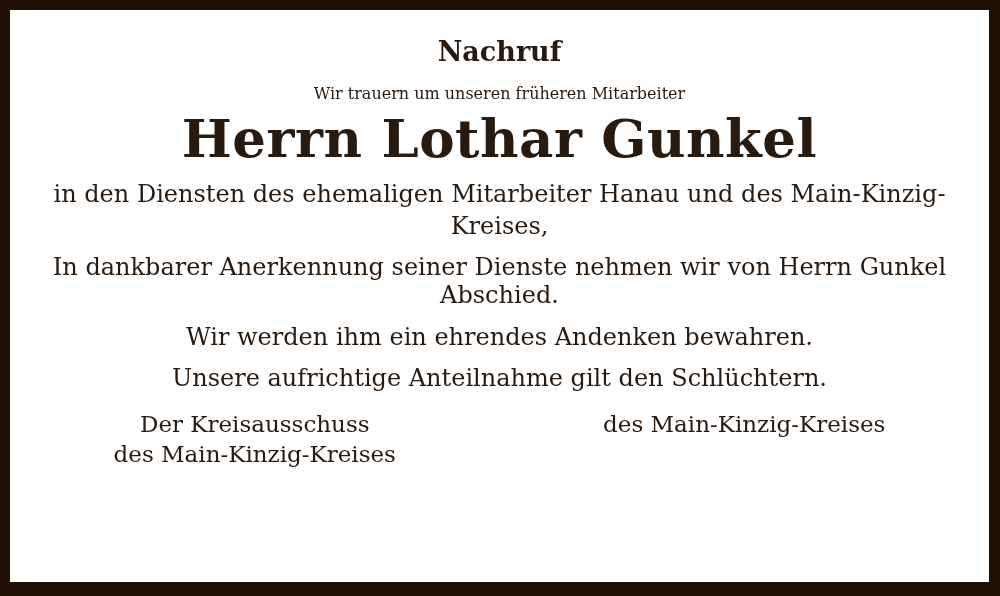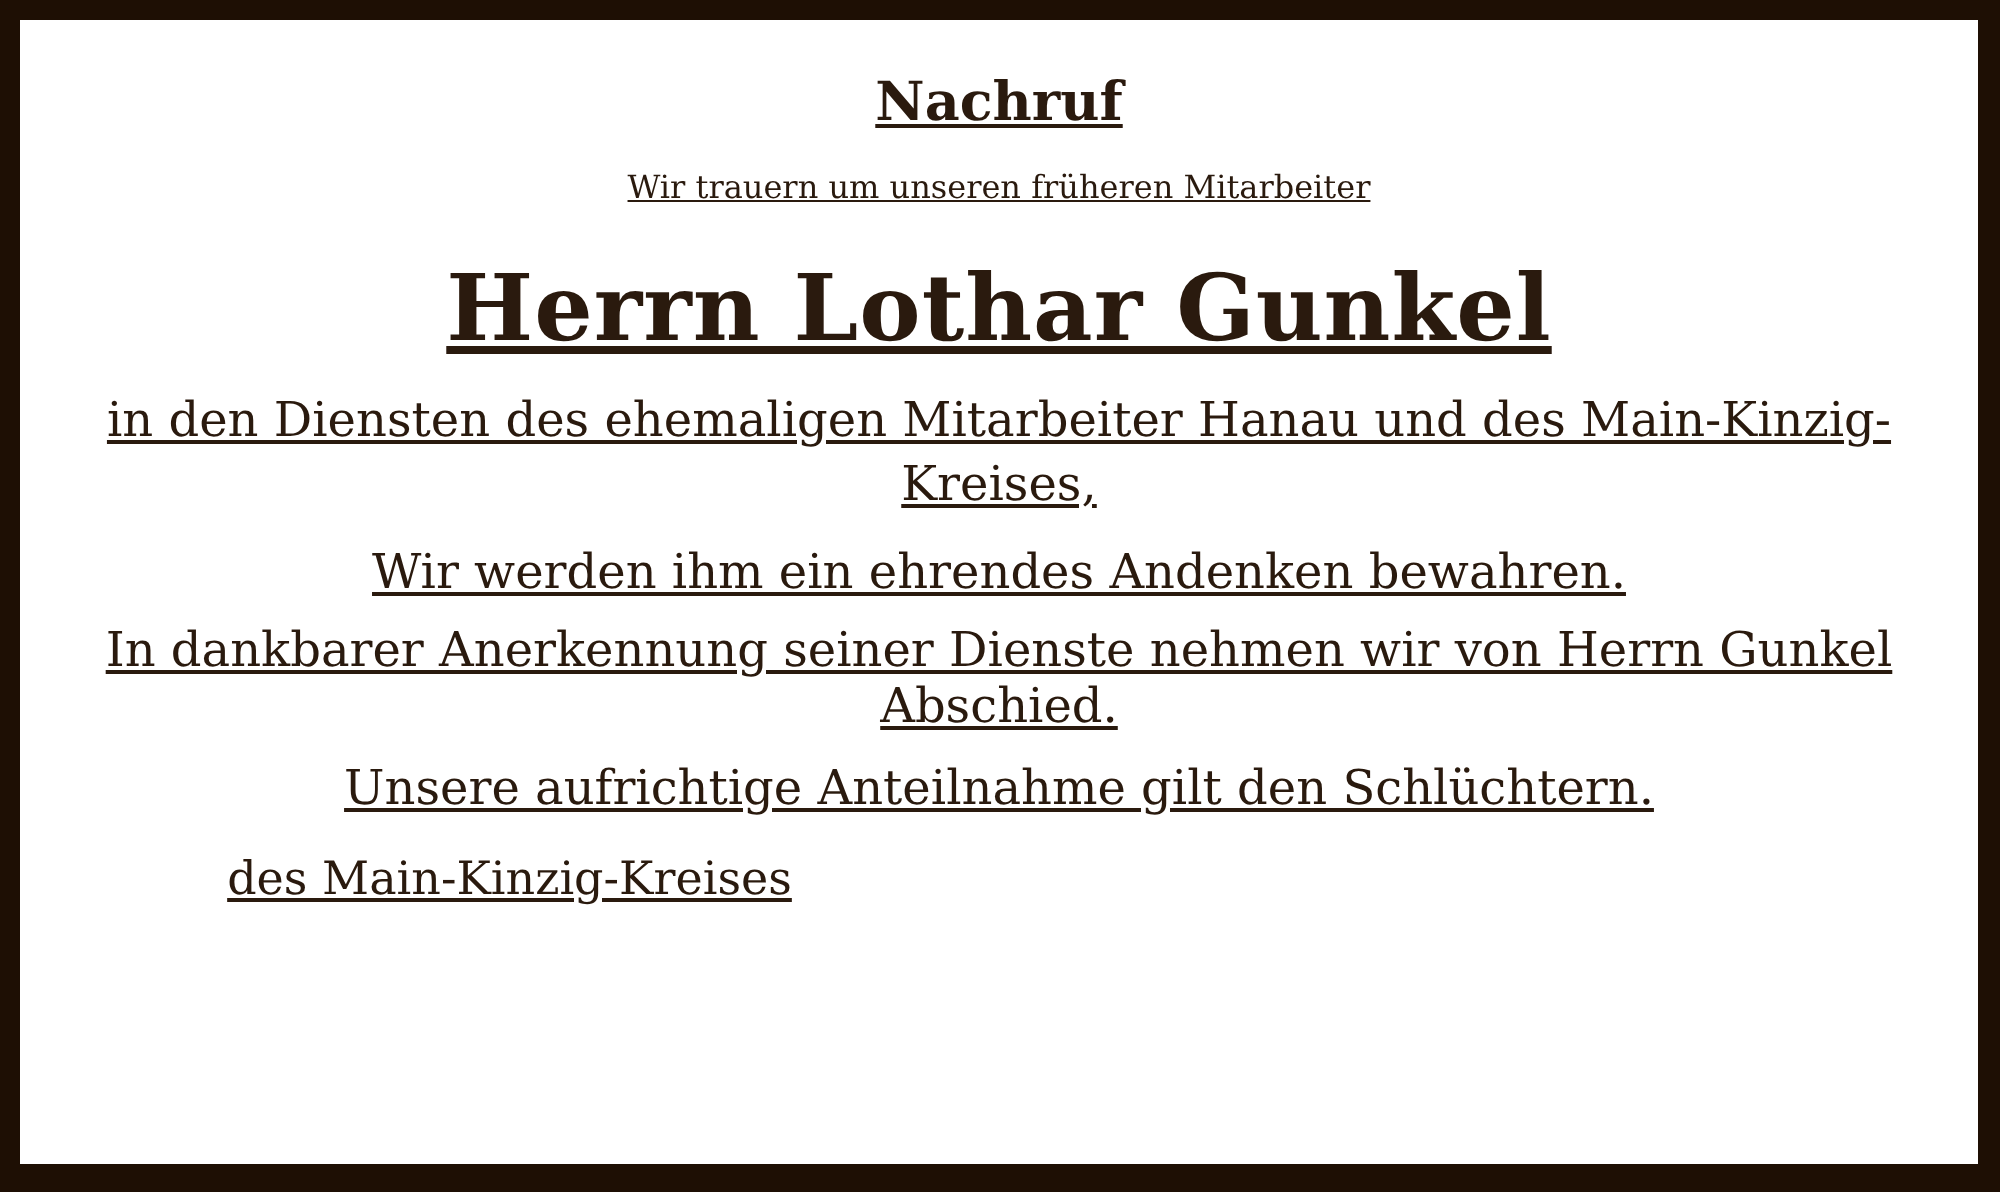--- a/index.html
+++ b/index.html
@@ -20,43 +20,42 @@
     color: var(--text-color);
   }
   .frame {
     width: 1000px;
     height: 596px;
     background: var(--bg-color);
     border-style: solid;
     border-color: var(--border-color);
     border-width: 10px 11px 14px 10px;
     overflow: hidden;
-    text-decoration: underline;
   }
   .content {
     width: 100%;
     height: 100%;
     text-align: center;
     padding-top: 28px;
   }
   .title {
     font-size: 27px;
     font-weight: 700;
     line-height: 28px;
   }
   .intro {
     font-size: 16px;
     line-height: 26px;
     margin-top: 15px;
   }
   .deceased-name {
-    font-size: 46px;
+    font-size: 53px;
     font-weight: 700;
     line-height: 46px;
-    margin-top: 24px;
+    margin-top: 8px;
     letter-spacing: 0.5px;
   }
   .deceased-role {
     font-size: 23px;
     font-weight: 600;
     letter-spacing: 2px;
     line-height: 25px;
     margin-top: 7px;
   }
   .body-par {
@@ -97,28 +96,33 @@
 
     <div class="intro">Wir trauern um unseren früheren Mitarbeiter</div>
 
     <div class="deceased-name">Herrn Lothar Gunkel</div>
 
 
     <div class="body-par">
       <div class="body-line">in den Diensten des ehemaligen Mitarbeiter Hanau und des Main-Kinzig-Kreises,</div>
     </div>
 
+    <div class="single-line farewell">In dankbarer Anerkennung seiner Dienste nehmen wir von Herrn Gunkel Abschied.</div>
+
     <div class="single-line remembrance">Wir werden ihm ein ehrendes Andenken bewahren.</div>
-
-    <div class="single-line farewell">In dankbarer Anerkennung seiner Dienste nehmen wir von Herrn Gunkel Abschied.</div>
 
     <div class="single-line condolence">Unsere aufrichtige Anteilnahme gilt den Schlüchtern.</div>
 
     <div class="signatures">
 
+      <div class="signature-block">
+        <div class="sig-org">Der Kreisausschuss</div>
+        <div class="sig-org">des Main-Kinzig-Kreises</div>
+
+      </div>
 
       <div class="signature-block">
         <div class="sig-org">des Main-Kinzig-Kreises</div>
 
       </div>
 
     </div>
 
   </div>
 </div>

